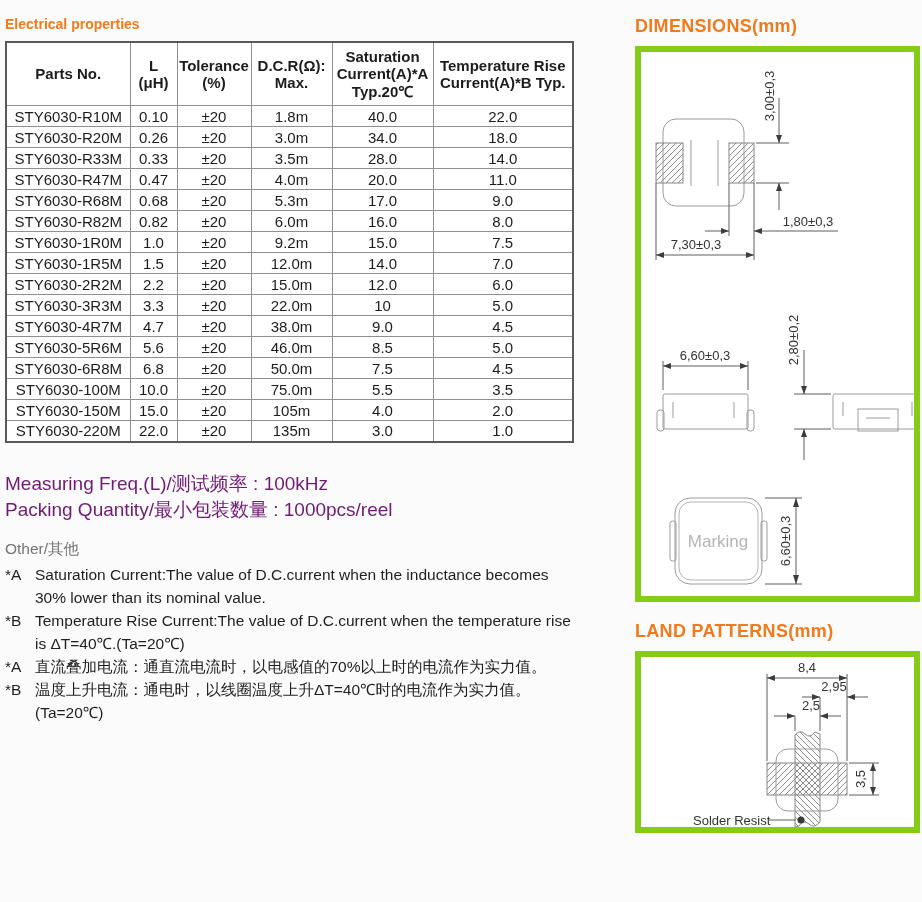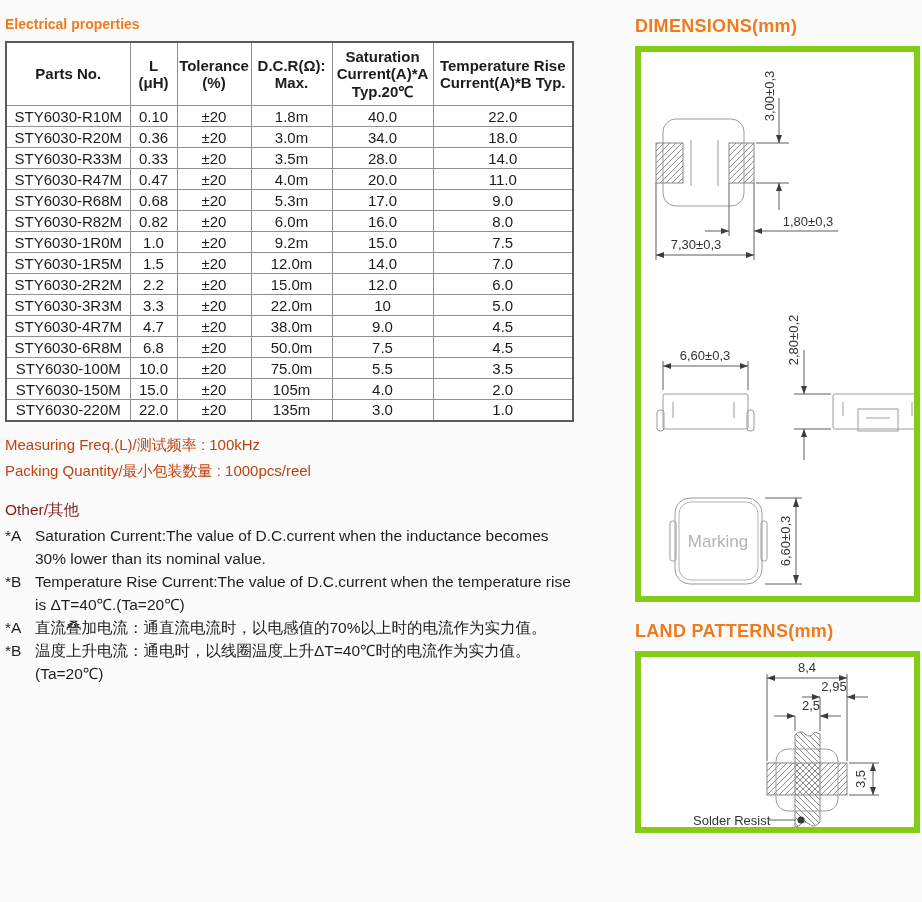--- a/index.html
+++ b/index.html
@@ -35,22 +35,22 @@
   }
   table.props th {
     font-weight:bold;
     padding:5px 1px;
     line-height:1.16;
     white-space:pre-line;
     vertical-align:middle;
   }
   table.props td { height:21px; padding:0 2px; white-space:nowrap; }
 
-  .info-block { margin-top:10px; font-size:15px; line-height:26px; color:#c2410c; }
-  .other-label { margin-top:16px; font-size:15.5px; color:#7f1d1d; }
+  .info-block { margin-top:28px; font-size:19px; line-height:26px; color:#701a75; }
+  .other-label { margin-top:16px; font-size:15.5px; color:#737373; }
   .notes { margin-top:3px; font-size:15.5px; color:#1e1e1e; }
   .note { display:flex; line-height:23px; }
   .note-marker { flex:none; width:30px; }
   .note-text { flex:1; }
 
   .right-col { position:absolute; left:635px; top:16px; width:288px; }
   .right-col .section-title { font-size:18px; letter-spacing:0.3px; }
   .draw-box {
     border:6px solid #84cc16;
     background:#fff;
@@ -105,21 +105,21 @@
         <tr>
         <td>STY6030-R10M</td>
         <td>0.10</td>
         <td>±20</td>
         <td>1.8m</td>
         <td>40.0</td>
         <td>22.0</td>
       </tr>
         <tr>
         <td>STY6030-R20M</td>
-        <td>0.36</td>
+        <td>0.26</td>
         <td>±20</td>
         <td>3.0m</td>
         <td>34.0</td>
         <td>18.0</td>
       </tr>
         <tr>
         <td>STY6030-R33M</td>
         <td>0.33</td>
         <td>±20</td>
         <td>3.5m</td>
@@ -182,20 +182,28 @@
         <td>10</td>
         <td>5.0</td>
       </tr>
         <tr>
         <td>STY6030-4R7M</td>
         <td>4.7</td>
         <td>±20</td>
         <td>38.0m</td>
         <td>9.0</td>
         <td>4.5</td>
+      </tr>
+        <tr>
+        <td>STY6030-5R6M</td>
+        <td>5.6</td>
+        <td>±20</td>
+        <td>46.0m</td>
+        <td>8.5</td>
+        <td>5.0</td>
       </tr>
         <tr>
         <td>STY6030-6R8M</td>
         <td>6.8</td>
         <td>±20</td>
         <td>50.0m</td>
         <td>7.5</td>
         <td>4.5</td>
       </tr>
         <tr>

